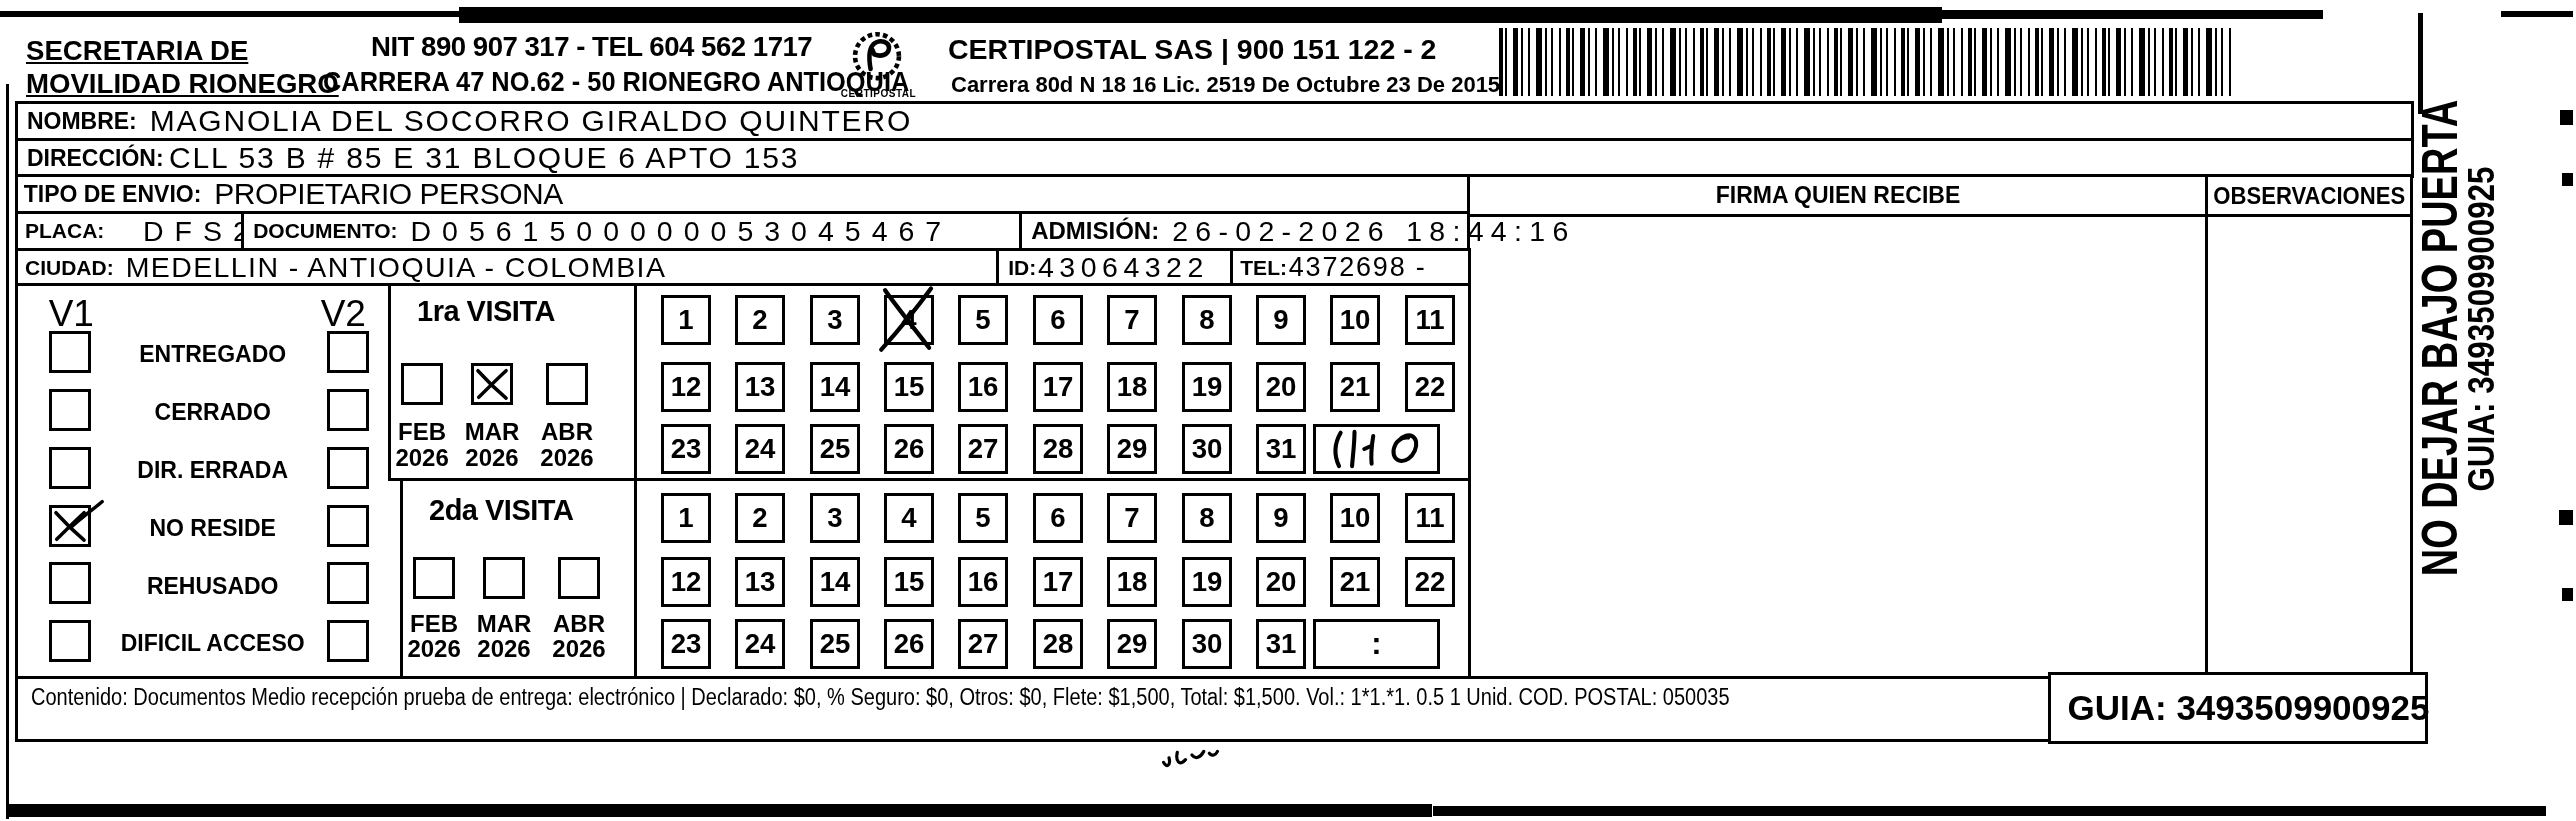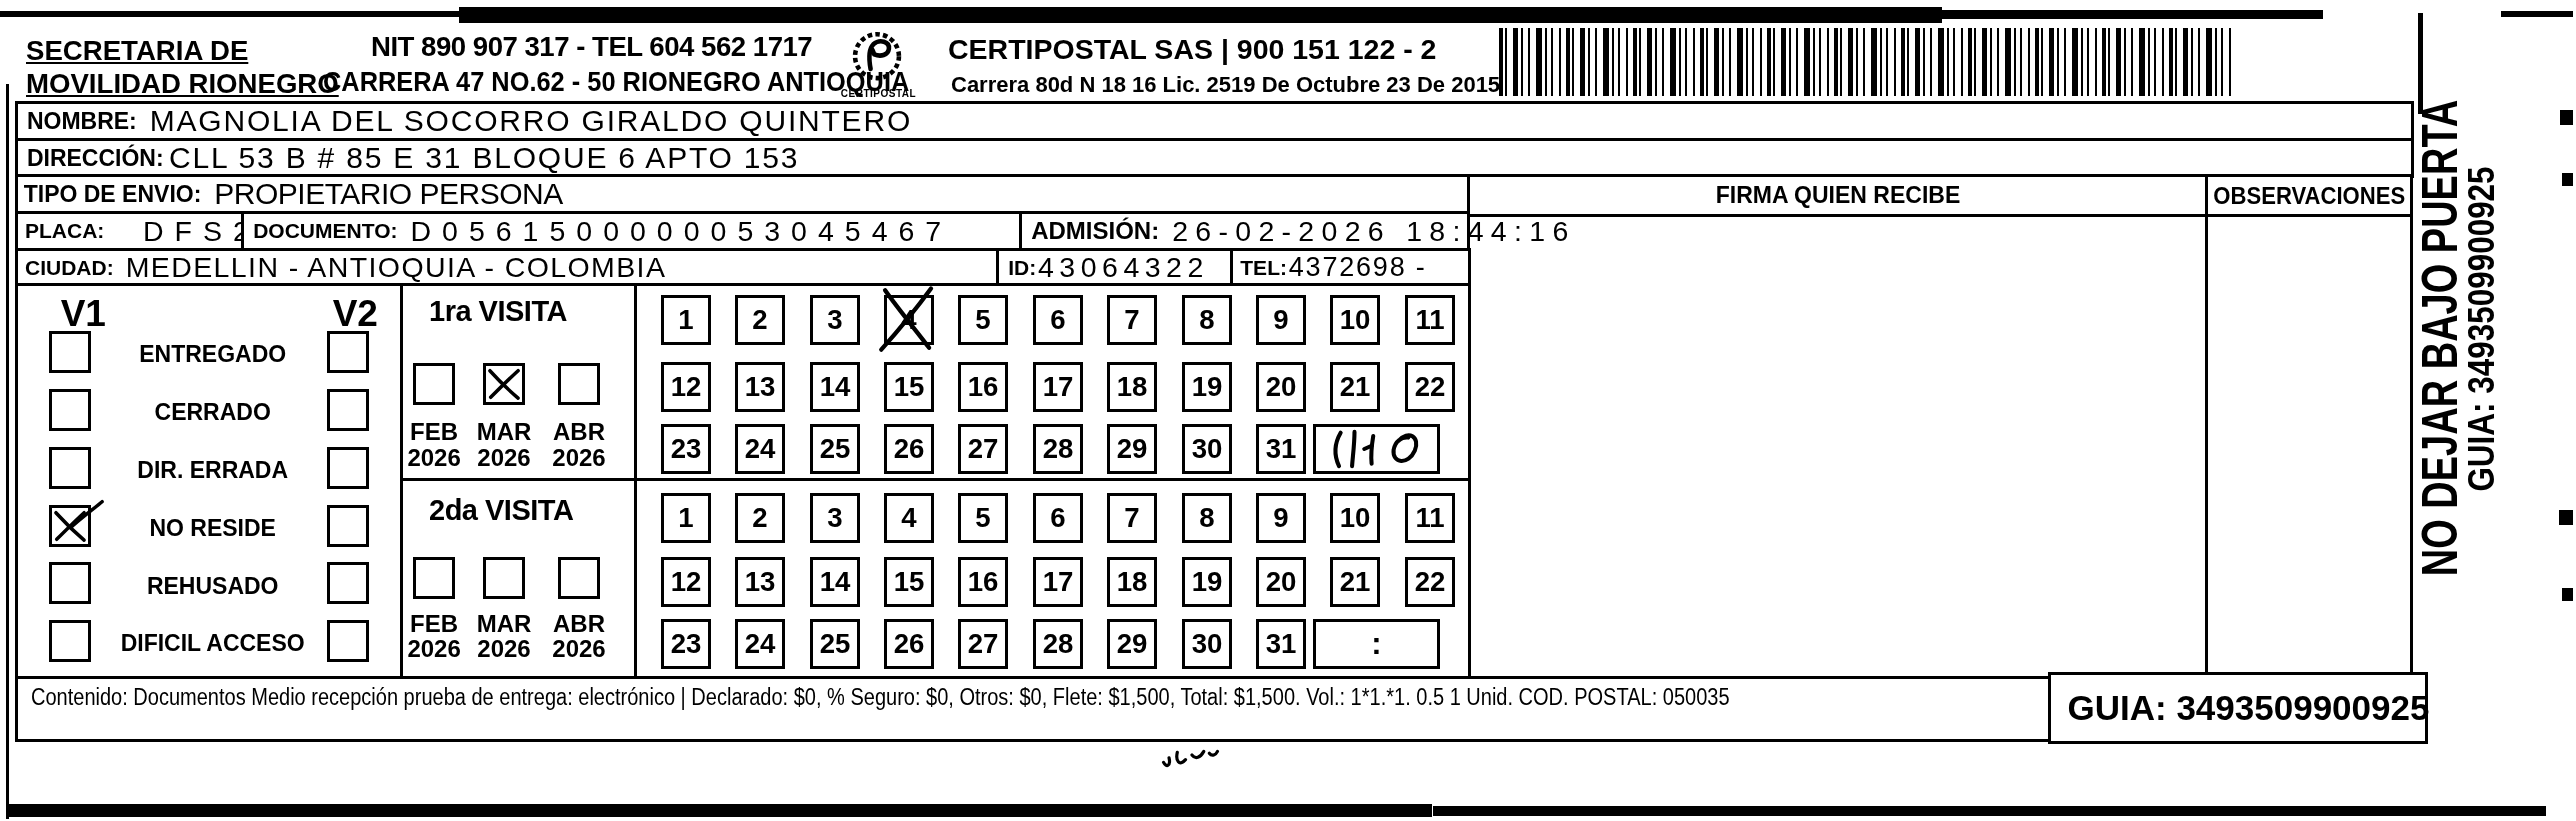--- a/index.html
+++ b/index.html
@@ -30,21 +30,21 @@
   
   .f25{font-size:23px;} .f23{font-size:21px;} .f26{font-size:24px;}
   .v33{font-size:30px;} .v31{font-size:28.5px;} .v29{font-size:27px;}
   .ls2{letter-spacing:1.8px;} .ls12{letter-spacing:11px;} .ls8{letter-spacing:7.3px;}
   .ls6{letter-spacing:5.5px;} .ls15{letter-spacing:1.4px;}
   .gap{margin-left:13px;}
   .hdrcell{justify-content:center;font-weight:700;font-size:23px;}
   
   .cb{position:absolute;width:42px;height:42px;border:3.7px solid #000;box-sizing:border-box;background:#fff;}
   .cb svg,.day svg{position:absolute;left:0;top:0;width:100%;height:100%;overflow:visible;}
-  .vhead{position:absolute;top:7.3px;font-weight:700;font-size:37px;margin-left:12px;}
+  .vhead{position:absolute;top:7.3px;font-weight:400;font-size:37px;}
   .status-label{position:absolute;left:96px;width:198px;text-align:center;font-weight:700;font-size:23px;white-space:nowrap;}
   
   .visit-title{position:absolute;left:26px;top:9.2px;font-weight:700;font-size:29px;letter-spacing:-0.5px;white-space:nowrap;}
   .month-label,.month-year{position:absolute;width:64px;text-align:center;font-weight:700;font-size:24px;}
   
   .day{position:absolute;width:50px;height:50px;border:3.7px solid #000;box-sizing:border-box;background:#fff;
        display:flex;align-items:center;justify-content:center;font-weight:700;font-size:27.6px;}
   .timebox{position:absolute;width:127px;height:50px;border:3.7px solid #000;box-sizing:border-box;background:#fff;
        display:flex;align-items:center;justify-content:center;font-weight:700;font-size:31px;}
   svg path{stroke:#000;fill:none;stroke-linecap:round;}
@@ -170,21 +170,21 @@
     <div class="status-label" style="top: 229px;">NO RESIDE</div>
     <div class="cb" style="left: 309px; top: 219px;"></div>
     <div class="cb" style="left: 31px; top: 276px;"></div>
     <div class="status-label" style="top: 287px;">REHUSADO</div>
     <div class="cb" style="left: 309px; top: 276px;"></div>
     <div class="cb" style="left: 31px; top: 334px;"></div>
     <div class="status-label" style="top: 344px;">DIFICIL ACCESO</div>
     <div class="cb" style="left: 309px; top: 334px;"></div>
   </div>
 
-<div class="panel visit-panel" style="left:400px;top:283px;width:284px;height:198px;">
+<div class="panel visit-panel" style="left:388px;top:283px;width:284px;height:198px;">
   <div class="visit-title">1ra VISITA</div>
 <div class="cb" style="left: 10px; top: 77px;"></div>
     <div class="month-label" style="left: -0.9px; top: 132px;">FEB</div>
     <div class="month-year" style="left: -0.9px; top: 158px;">2026</div>
     <div class="cb" style="left: 80px; top: 77px;">
       <svg class="xm" viewBox="0 0 46 46">
         <path d="M6 40 C16 30 30 16 41 6"></path>
         <path d="M5 6 C15 17 28 30 41 41"></path>
       </svg>
     </div>

